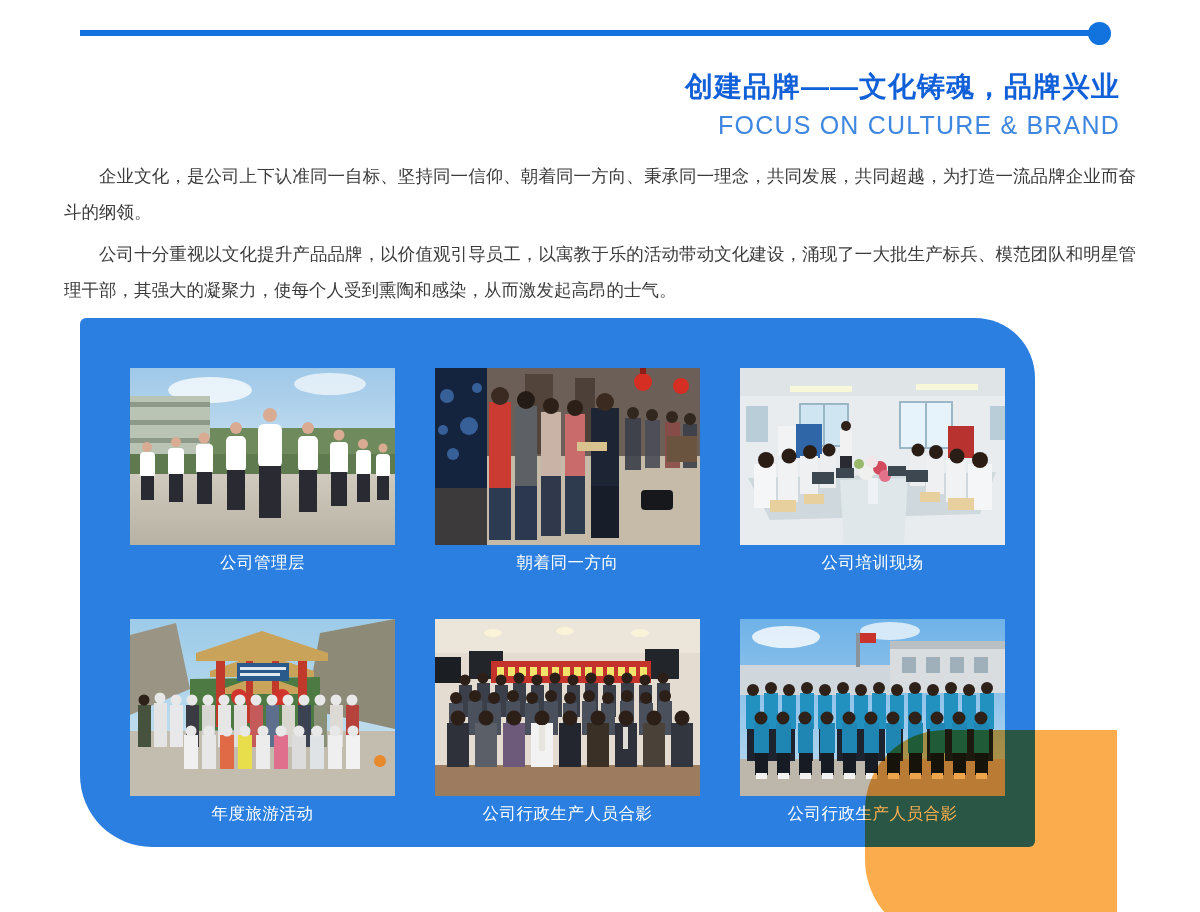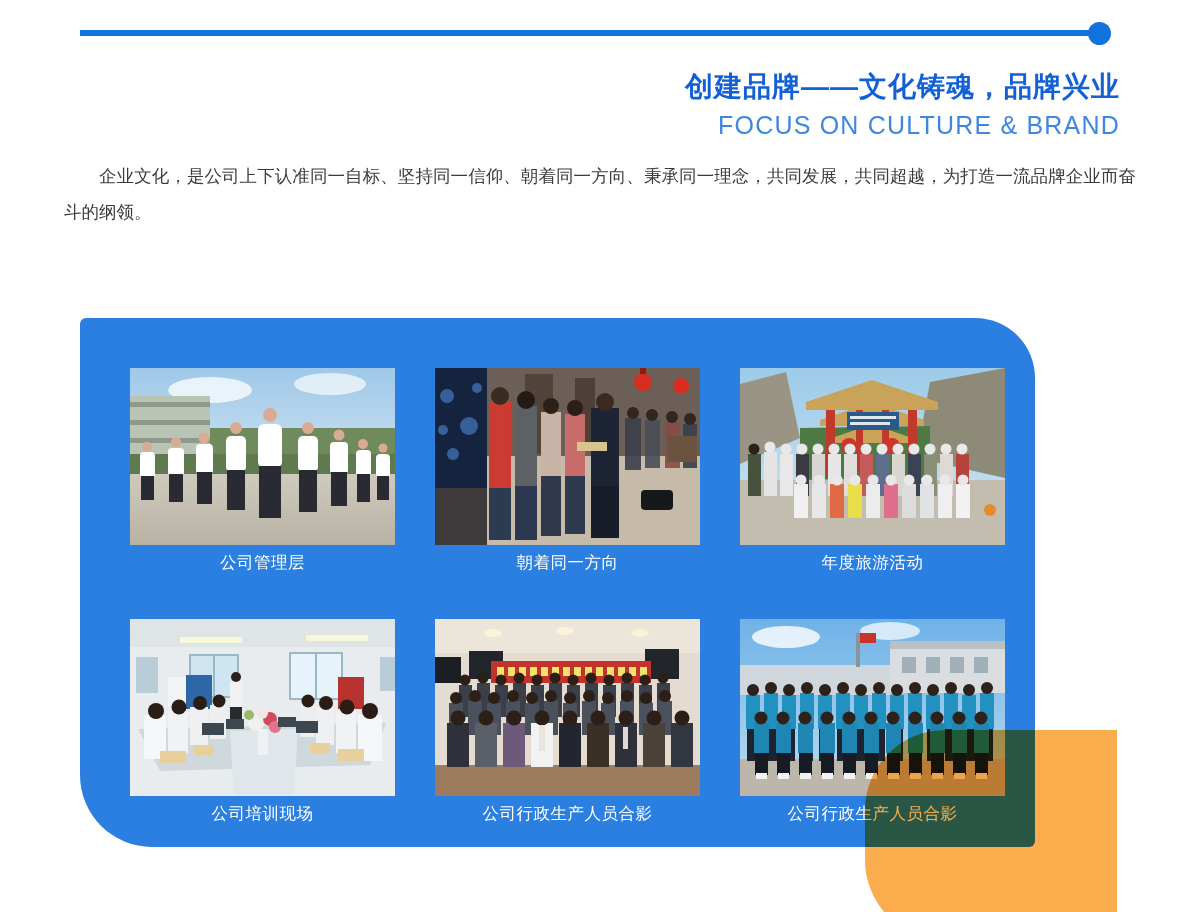--- a/index.html
+++ b/index.html
@@ -100,20 +100,21 @@
   <div class="top-rule"></div>
   <div class="top-dot"></div>
 
   <div class="heading">
     <span class="cn">创建品牌——文化铸魂，品牌兴业</span>
     <span class="en">FOCUS ON CULTURE &amp; BRAND</span>
   </div>
 
   <div class="body-text">
     <p>企业文化，是公司上下认准同一自标、坚持同一信仰、朝着同一方向、秉承同一理念，共同发展，共同超越，为打造一流品牌企业而奋斗的纲领。</p>
+    <p>公司十分重视以文化提升产品品牌，以价值观引导员工，以寓教于乐的活动带动文化建设，涌现了一大批生产标兵、模范团队和明星管理干部，其强大的凝聚力，使每个人受到熏陶和感染，从而激发起高昂的士气。</p>
   </div>
 
   <div class="gallery-panel">
     <div class="grid">
 
       <div class="cell">
         <div class="thumb">
           <svg viewBox="0 0 265 177" preserveAspectRatio="none" aria-hidden="true">
             <defs>
               <linearGradient id="sky1" x1="0" y1="0" x2="0" y2="1">
@@ -228,20 +229,95 @@
             <rect x="206" y="122" width="32" height="20" rx="4" fill="#16181c"></rect>
             <rect x="232" y="68" width="30" height="26" fill="#6a5440"></rect>
           </svg>
         </div>
         <span class="caption">朝着同一方向</span>
       </div>
 
       <div class="cell">
         <div class="thumb">
           <svg viewBox="0 0 265 177" preserveAspectRatio="none" aria-hidden="true">
+            <rect width="265" height="177" fill="#e8ecee"></rect>
+            <rect x="0" y="0" width="265" height="28" fill="#dfe4e6"></rect>
+            <rect x="50" y="18" width="62" height="6" fill="#f6f8d9"></rect>
+            <rect x="176" y="16" width="62" height="6" fill="#f6f8d9"></rect>
+            <rect x="60" y="36" width="48" height="42" fill="#cfe6f2"></rect>
+            <rect x="60" y="36" width="48" height="42" fill="none" stroke="#9bb6c4" stroke-width="2"></rect>
+            <rect x="83" y="36" width="2" height="42" fill="#9bb6c4"></rect>
+            <rect x="160" y="34" width="52" height="46" fill="#e6f3fb"></rect>
+            <rect x="160" y="34" width="52" height="46" fill="none" stroke="#9bb6c4" stroke-width="2"></rect>
+            <rect x="185" y="34" width="2" height="46" fill="#9bb6c4"></rect>
+            <rect x="6" y="38" width="22" height="36" fill="#b9cdd8"></rect>
+            <rect x="250" y="38" width="15" height="34" fill="#b9cdd8"></rect>
+            <rect x="56" y="56" width="26" height="34" fill="#2f66a8"></rect>
+            <rect x="208" y="58" width="26" height="32" fill="#b8332f"></rect>
+            <rect x="38" y="58" width="18" height="30" fill="#f1f3f4"></rect>
+
+            <rect x="100" y="62" width="12" height="26" fill="#f2f2f2"></rect>
+              <circle cx="106" cy="58" r="5" fill="#2e2119"></circle>
+            <rect x="100" y="88" width="12" height="22" fill="#2a2a33"></rect>
+
+            <path d="M8 110 L256 104 L240 146 L30 152 Z" fill="#cfd9dd"></path>
+            <path d="M100 112 L168 110 L164 176 L104 176 Z" fill="#dfe7ea"></path>
+
+            <g>
+              <rect x="128" y="110" width="10" height="26" fill="#eef2f4"></rect>
+              <circle cx="126" cy="104" r="8" fill="#f0f0ee"></circle>
+                <circle cx="140" cy="100" r="7" fill="#d24a5e"></circle>
+              <circle cx="132" cy="94" r="6" fill="#f3e6e8"></circle>
+                <circle cx="119" cy="96" r="5" fill="#9ab86a"></circle>
+              <circle cx="145" cy="108" r="6" fill="#e3738b"></circle>
+            </g>
+
+            <g>
+              <rect x="14" y="96" width="22" height="44" fill="#f4f6f7"></rect>
+                <circle cx="26" cy="92" r="8" fill="#2a1d16"></circle>
+              <rect x="38" y="92" width="20" height="42" fill="#f0f2f4"></rect>
+                <circle cx="49" cy="88" r="7.5" fill="#2a1d16"></circle>
+              <rect x="60" y="88" width="18" height="38" fill="#eef0f2"></rect>
+                <circle cx="70" cy="84" r="7" fill="#2a1d16"></circle>
+              <rect x="80" y="86" width="16" height="34" fill="#eceef0"></rect>
+                <circle cx="89" cy="82" r="6.5" fill="#2a1d16"></circle>
+            </g>
+
+            <g>
+              <rect x="228" y="96" width="24" height="46" fill="#f4f6f7"></rect>
+                <circle cx="240" cy="92" r="8" fill="#2a1d16"></circle>
+              <rect x="206" y="92" width="20" height="42" fill="#f0f2f4"></rect>
+                <circle cx="217" cy="88" r="7.5" fill="#2a1d16"></circle>
+              <rect x="186" y="88" width="18" height="38" fill="#eef0f2"></rect>
+                <circle cx="196" cy="84" r="7" fill="#2a1d16"></circle>
+              <rect x="170" y="86" width="15" height="32" fill="#eceef0"></rect>
+                <circle cx="178" cy="82" r="6.5" fill="#2a1d16"></circle>
+            </g>
+
+            <g fill="#e8cf9e">
+              <rect x="30" y="132" width="26" height="12"></rect>
+                <rect x="64" y="126" width="20" height="10"></rect>
+              <rect x="208" y="130" width="26" height="12"></rect>
+                <rect x="180" y="124" width="20" height="10"></rect>
+            </g>
+
+            <g fill="#3c4750">
+              <rect x="72" y="104" width="22" height="12"></rect>
+                <rect x="96" y="100" width="18" height="10"></rect>
+              <rect x="166" y="102" width="22" height="12"></rect>
+                <rect x="148" y="98" width="18" height="10"></rect>
+            </g>
+          </svg>
+        </div>
+        <span class="caption">公司培训现场</span>
+      </div>
+
+      <div class="cell">
+        <div class="thumb">
+          <svg viewBox="0 0 265 177" preserveAspectRatio="none" aria-hidden="true">
             <defs>
               <linearGradient id="sky3" x1="0" y1="0" x2="0" y2="1">
                 <stop offset="0%" stop-color="#9dcbe8"></stop>
                   <stop offset="100%" stop-color="#cfe6f1"></stop>
               </linearGradient>
             </defs>
             <rect width="265" height="177" fill="url(#sky3)"></rect>
             <path d="M0 16 L46 4 L60 70 L0 96 Z" fill="#9a9484"></path>
             <path d="M190 14 L265 0 L265 110 L176 90 Z" fill="#8e8a78"></path>
             <path d="M60 60 L190 58 L190 110 L60 112 Z" fill="#4c7a42"></path>
@@ -317,95 +393,20 @@
             </g>
             <circle cx="250" cy="142" r="6" fill="#e8892e"></circle>
           </svg>
         </div>
         <span class="caption">年度旅游活动</span>
       </div>
 
       <div class="cell">
         <div class="thumb">
           <svg viewBox="0 0 265 177" preserveAspectRatio="none" aria-hidden="true">
-            <rect width="265" height="177" fill="#e8ecee"></rect>
-            <rect x="0" y="0" width="265" height="28" fill="#dfe4e6"></rect>
-            <rect x="50" y="18" width="62" height="6" fill="#f6f8d9"></rect>
-            <rect x="176" y="16" width="62" height="6" fill="#f6f8d9"></rect>
-            <rect x="60" y="36" width="48" height="42" fill="#cfe6f2"></rect>
-            <rect x="60" y="36" width="48" height="42" fill="none" stroke="#9bb6c4" stroke-width="2"></rect>
-            <rect x="83" y="36" width="2" height="42" fill="#9bb6c4"></rect>
-            <rect x="160" y="34" width="52" height="46" fill="#e6f3fb"></rect>
-            <rect x="160" y="34" width="52" height="46" fill="none" stroke="#9bb6c4" stroke-width="2"></rect>
-            <rect x="185" y="34" width="2" height="46" fill="#9bb6c4"></rect>
-            <rect x="6" y="38" width="22" height="36" fill="#b9cdd8"></rect>
-            <rect x="250" y="38" width="15" height="34" fill="#b9cdd8"></rect>
-            <rect x="56" y="56" width="26" height="34" fill="#2f66a8"></rect>
-            <rect x="208" y="58" width="26" height="32" fill="#b8332f"></rect>
-            <rect x="38" y="58" width="18" height="30" fill="#f1f3f4"></rect>
-
-            <rect x="100" y="62" width="12" height="26" fill="#f2f2f2"></rect>
-              <circle cx="106" cy="58" r="5" fill="#2e2119"></circle>
-            <rect x="100" y="88" width="12" height="22" fill="#2a2a33"></rect>
-
-            <path d="M8 110 L256 104 L240 146 L30 152 Z" fill="#cfd9dd"></path>
-            <path d="M100 112 L168 110 L164 176 L104 176 Z" fill="#dfe7ea"></path>
-
-            <g>
-              <rect x="128" y="110" width="10" height="26" fill="#eef2f4"></rect>
-              <circle cx="126" cy="104" r="8" fill="#f0f0ee"></circle>
-                <circle cx="140" cy="100" r="7" fill="#d24a5e"></circle>
-              <circle cx="132" cy="94" r="6" fill="#f3e6e8"></circle>
-                <circle cx="119" cy="96" r="5" fill="#9ab86a"></circle>
-              <circle cx="145" cy="108" r="6" fill="#e3738b"></circle>
-            </g>
-
-            <g>
-              <rect x="14" y="96" width="22" height="44" fill="#f4f6f7"></rect>
-                <circle cx="26" cy="92" r="8" fill="#2a1d16"></circle>
-              <rect x="38" y="92" width="20" height="42" fill="#f0f2f4"></rect>
-                <circle cx="49" cy="88" r="7.5" fill="#2a1d16"></circle>
-              <rect x="60" y="88" width="18" height="38" fill="#eef0f2"></rect>
-                <circle cx="70" cy="84" r="7" fill="#2a1d16"></circle>
-              <rect x="80" y="86" width="16" height="34" fill="#eceef0"></rect>
-                <circle cx="89" cy="82" r="6.5" fill="#2a1d16"></circle>
-            </g>
-
-            <g>
-              <rect x="228" y="96" width="24" height="46" fill="#f4f6f7"></rect>
-                <circle cx="240" cy="92" r="8" fill="#2a1d16"></circle>
-              <rect x="206" y="92" width="20" height="42" fill="#f0f2f4"></rect>
-                <circle cx="217" cy="88" r="7.5" fill="#2a1d16"></circle>
-              <rect x="186" y="88" width="18" height="38" fill="#eef0f2"></rect>
-                <circle cx="196" cy="84" r="7" fill="#2a1d16"></circle>
-              <rect x="170" y="86" width="15" height="32" fill="#eceef0"></rect>
-                <circle cx="178" cy="82" r="6.5" fill="#2a1d16"></circle>
-            </g>
-
-            <g fill="#e8cf9e">
-              <rect x="30" y="132" width="26" height="12"></rect>
-                <rect x="64" y="126" width="20" height="10"></rect>
-              <rect x="208" y="130" width="26" height="12"></rect>
-                <rect x="180" y="124" width="20" height="10"></rect>
-            </g>
-
-            <g fill="#3c4750">
-              <rect x="72" y="104" width="22" height="12"></rect>
-                <rect x="96" y="100" width="18" height="10"></rect>
-              <rect x="166" y="102" width="22" height="12"></rect>
-                <rect x="148" y="98" width="18" height="10"></rect>
-            </g>
-          </svg>
-        </div>
-        <span class="caption">公司培训现场</span>
-      </div>
-
-      <div class="cell">
-        <div class="thumb">
-          <svg viewBox="0 0 265 177" preserveAspectRatio="none" aria-hidden="true">
             <rect width="265" height="177" fill="#e4dcd0"></rect>
             <rect x="0" y="0" width="265" height="34" fill="#ece5da"></rect>
             <g fill="#fbf3d8">
               <ellipse cx="58" cy="14" rx="9" ry="4"></ellipse>
                 <ellipse cx="130" cy="12" rx="9" ry="4"></ellipse>
                 <ellipse cx="205" cy="14" rx="9" ry="4"></ellipse>
             </g>
             <rect x="34" y="32" width="34" height="28" fill="#22262b"></rect>
             <rect x="210" y="30" width="34" height="30" fill="#22262b"></rect>
             <rect x="0" y="38" width="26" height="26" fill="#1b1f24"></rect>

